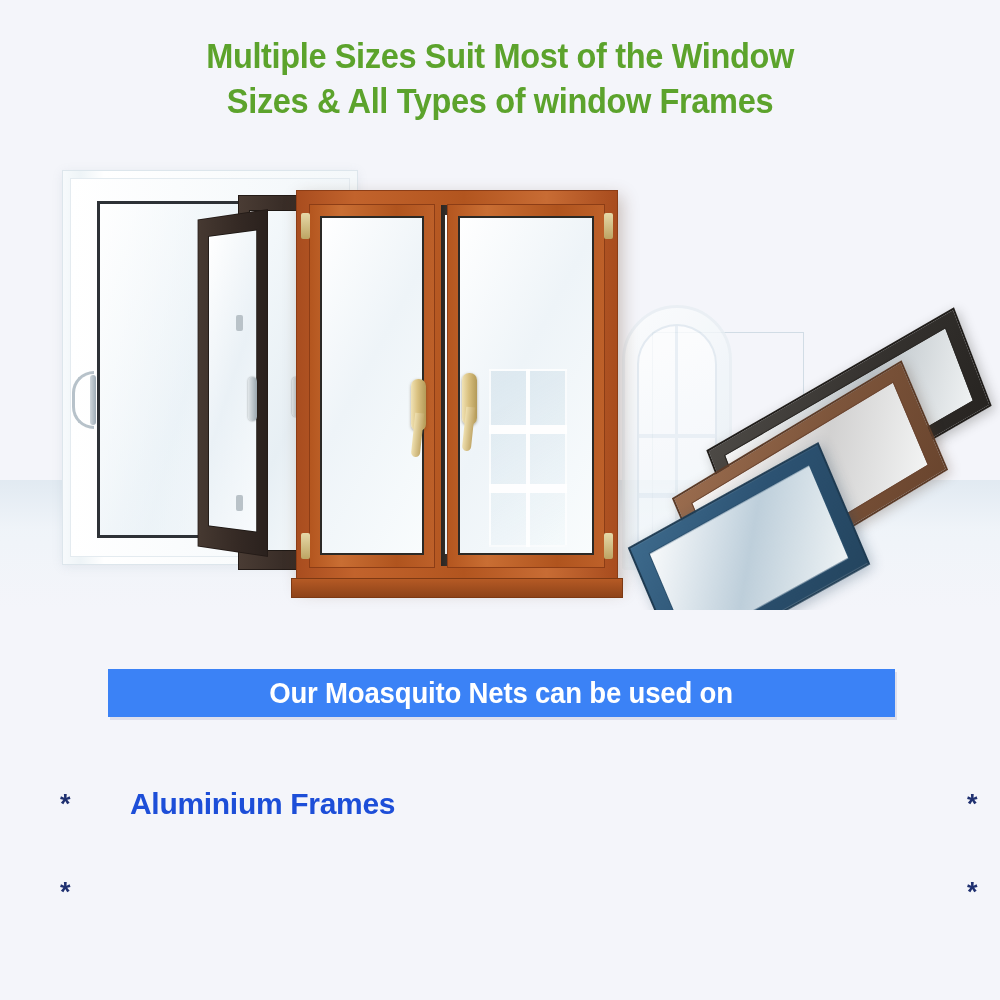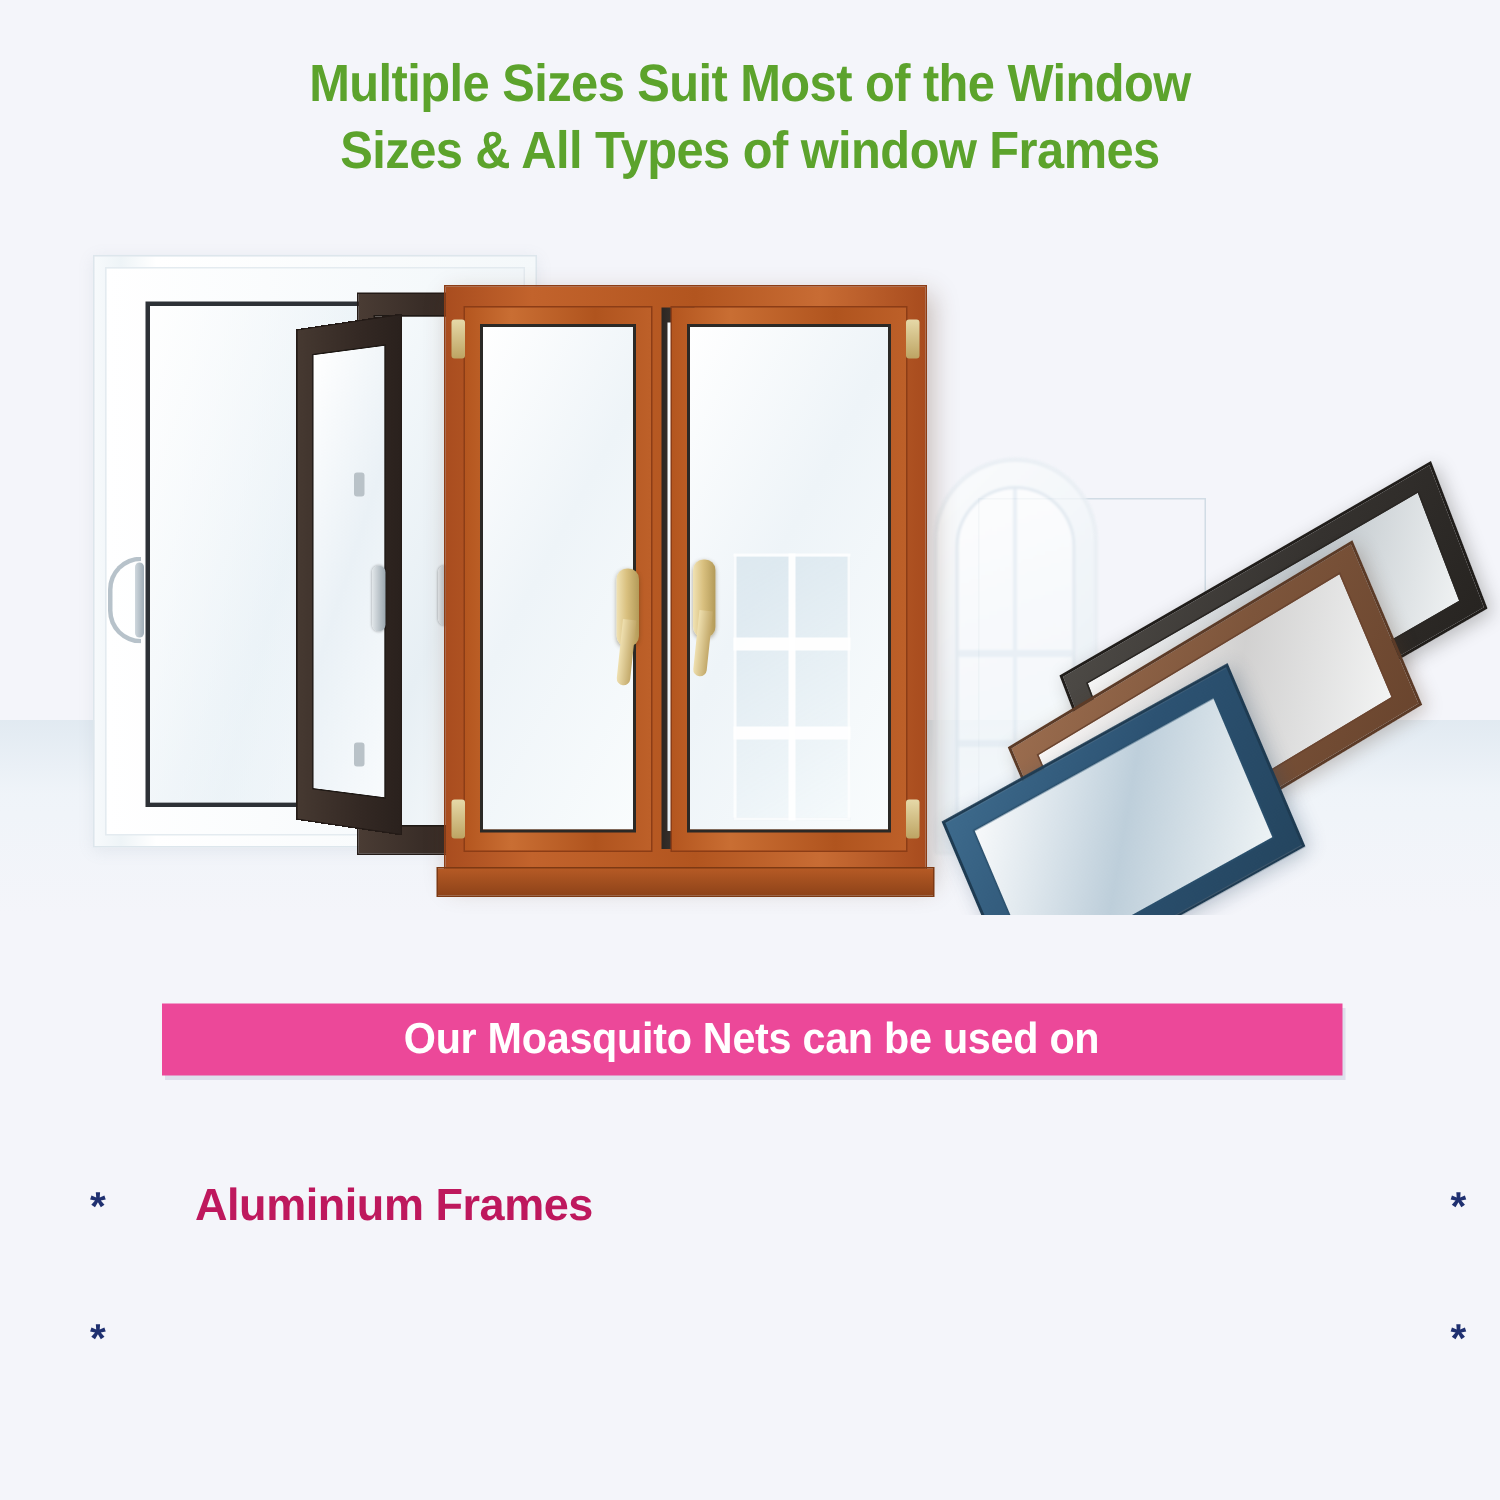--- a/index.html
+++ b/index.html
@@ -360,21 +360,21 @@
     border: 1px solid #2a2724;
   }
 
   
   .banner {
     position: absolute;
     left: 108px;
     top: 669px;
     width: 787px;
     height: 48px;
-    background: #ec4899;
+    background: #3b82f6;
     box-shadow: 2px 3px 0 rgba(120,130,170,0.18);
     display: flex;
     align-items: center;
     justify-content: center;
   }
   .banner-text {
     color: #ffffff;
     font-size: 29px;
     font-weight: bold;
     letter-spacing: -0.2px;
@@ -400,21 +400,21 @@
   .bullet-item.col-2 { padding-left: 512px; }
   .bullet-mark {
     color: #1f3070;
     font-size: 27px;
     font-weight: bold;
     line-height: 1;
     width: 22px;
     flex: none;
   }
   .bullet-label {
-    color: #be185d;
+    color: #1d4ed8;
     font-size: 30px;
     font-weight: bold;
     letter-spacing: -0.3px;
     white-space: nowrap;
   }
   .bullet-item.col-1 .bullet-label { margin-left: 48px; }
 </style>
 </head>
 <body>
 

